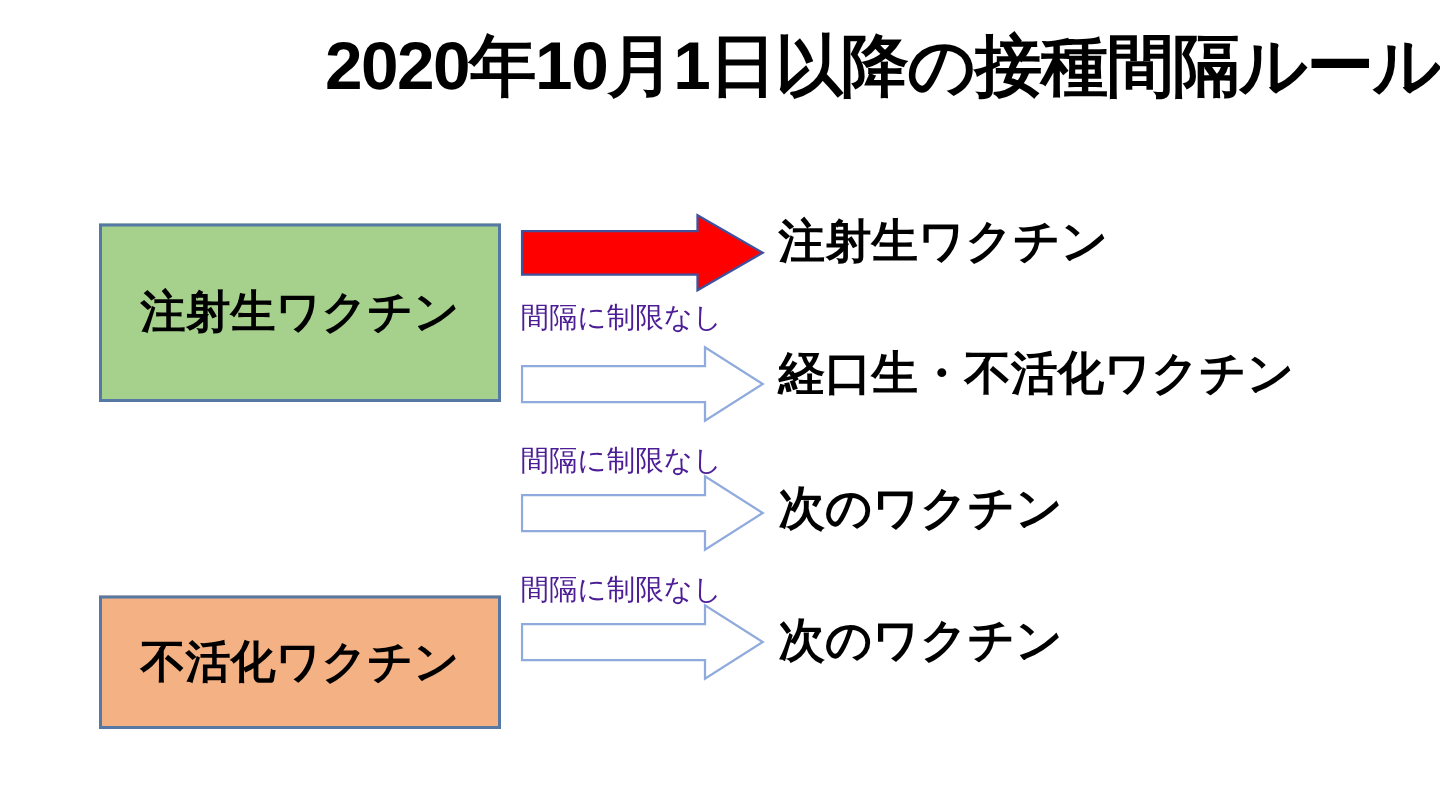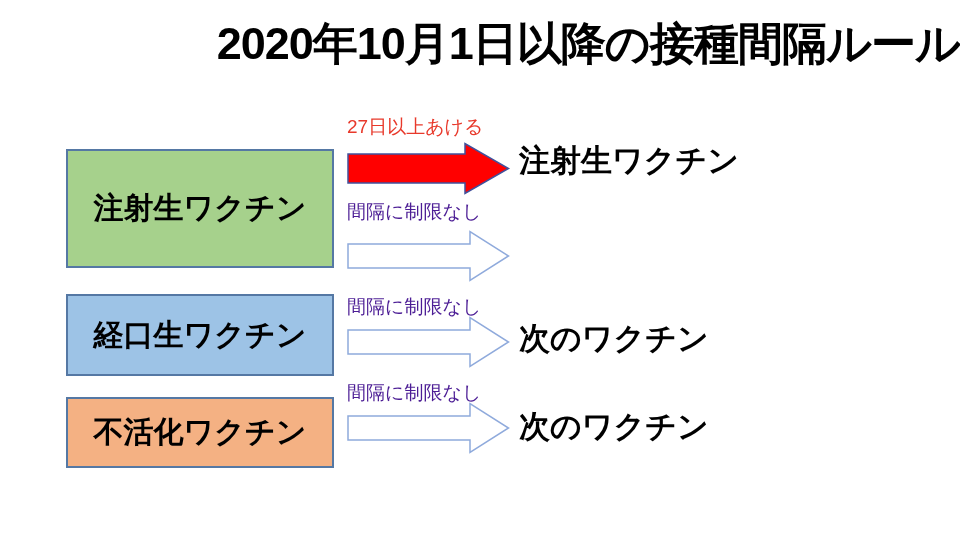--- a/index.html
+++ b/index.html
@@ -33,21 +33,21 @@
     display: flex;
     align-items: center;
     justify-content: center;
     font-size: 30px;
     font-weight: bold;
     color: #000000;
     white-space: nowrap;
   }
   .box-1 { top: 149px; height: 119px; background: #A6D18C; }
   .box-2 { top: 294px; height: 82px;  background: #9DC3E6; }
-  .box-3 { top: 397px; height: 71px;  background: #F4B183; }
+  .box-3 { top: 397px; height: 89px;  background: #F4B183; }
 
   .condition {
     position: absolute;
     left: 347px;
     font-size: 19px;
     color: #4c1d95;
     white-space: nowrap;
   }
   .cond-red { top: 114px; color: #E8392B; }
   .cond-2   { top: 199px; }
@@ -79,37 +79,34 @@
 </head>
 <body>
 
 <div class="canvas">
 
   <h1 class="title">2020年10月1日以降の接種間隔ルール</h1>
 
   <div class="box box-1">
     <span>注射生ワクチン</span>
   </div>
-  <div class="box box-2">
-    <span>経口生ワクチン</span>
-  </div>
   <div class="box box-3">
     <span>不活化ワクチン</span>
   </div>
 
-  <div class="condition cond-red">27日以上あける</div>
   <svg class="arrow arrow-1 arrow-red" width="163" height="53" viewBox="0 0 163 53">
     <polygon points="1,12 118,12 118,1.5 161.5,26.5 118,51.5 118,41 1,41" fill="#FF0000"></polygon>
   </svg>
   <div class="target target-1">注射生ワクチン</div>
 
   <div class="condition cond-2">間隔に制限なし</div>
   <svg class="arrow arrow-2 arrow-line" width="163" height="52" viewBox="0 0 163 52">
     <polygon points="1,14 123,14 123,1.5 161.5,26 123,50.5 123,38 1,38" fill="#FFFFFF"></polygon>
   </svg>
+  <div class="target target-2">経口生・不活化ワクチン</div>
 
   <div class="condition cond-3">間隔に制限なし</div>
   <svg class="arrow arrow-3 arrow-line" width="163" height="52" viewBox="0 0 163 52">
     <polygon points="1,14 123,14 123,1.5 161.5,26 123,50.5 123,38 1,38" fill="#FFFFFF"></polygon>
   </svg>
   <div class="target target-3">次のワクチン</div>
 
   <div class="condition cond-4">間隔に制限なし</div>
   <svg class="arrow arrow-4 arrow-line" width="163" height="52" viewBox="0 0 163 52">
     <polygon points="1,14 123,14 123,1.5 161.5,26 123,50.5 123,38 1,38" fill="#FFFFFF"></polygon>

